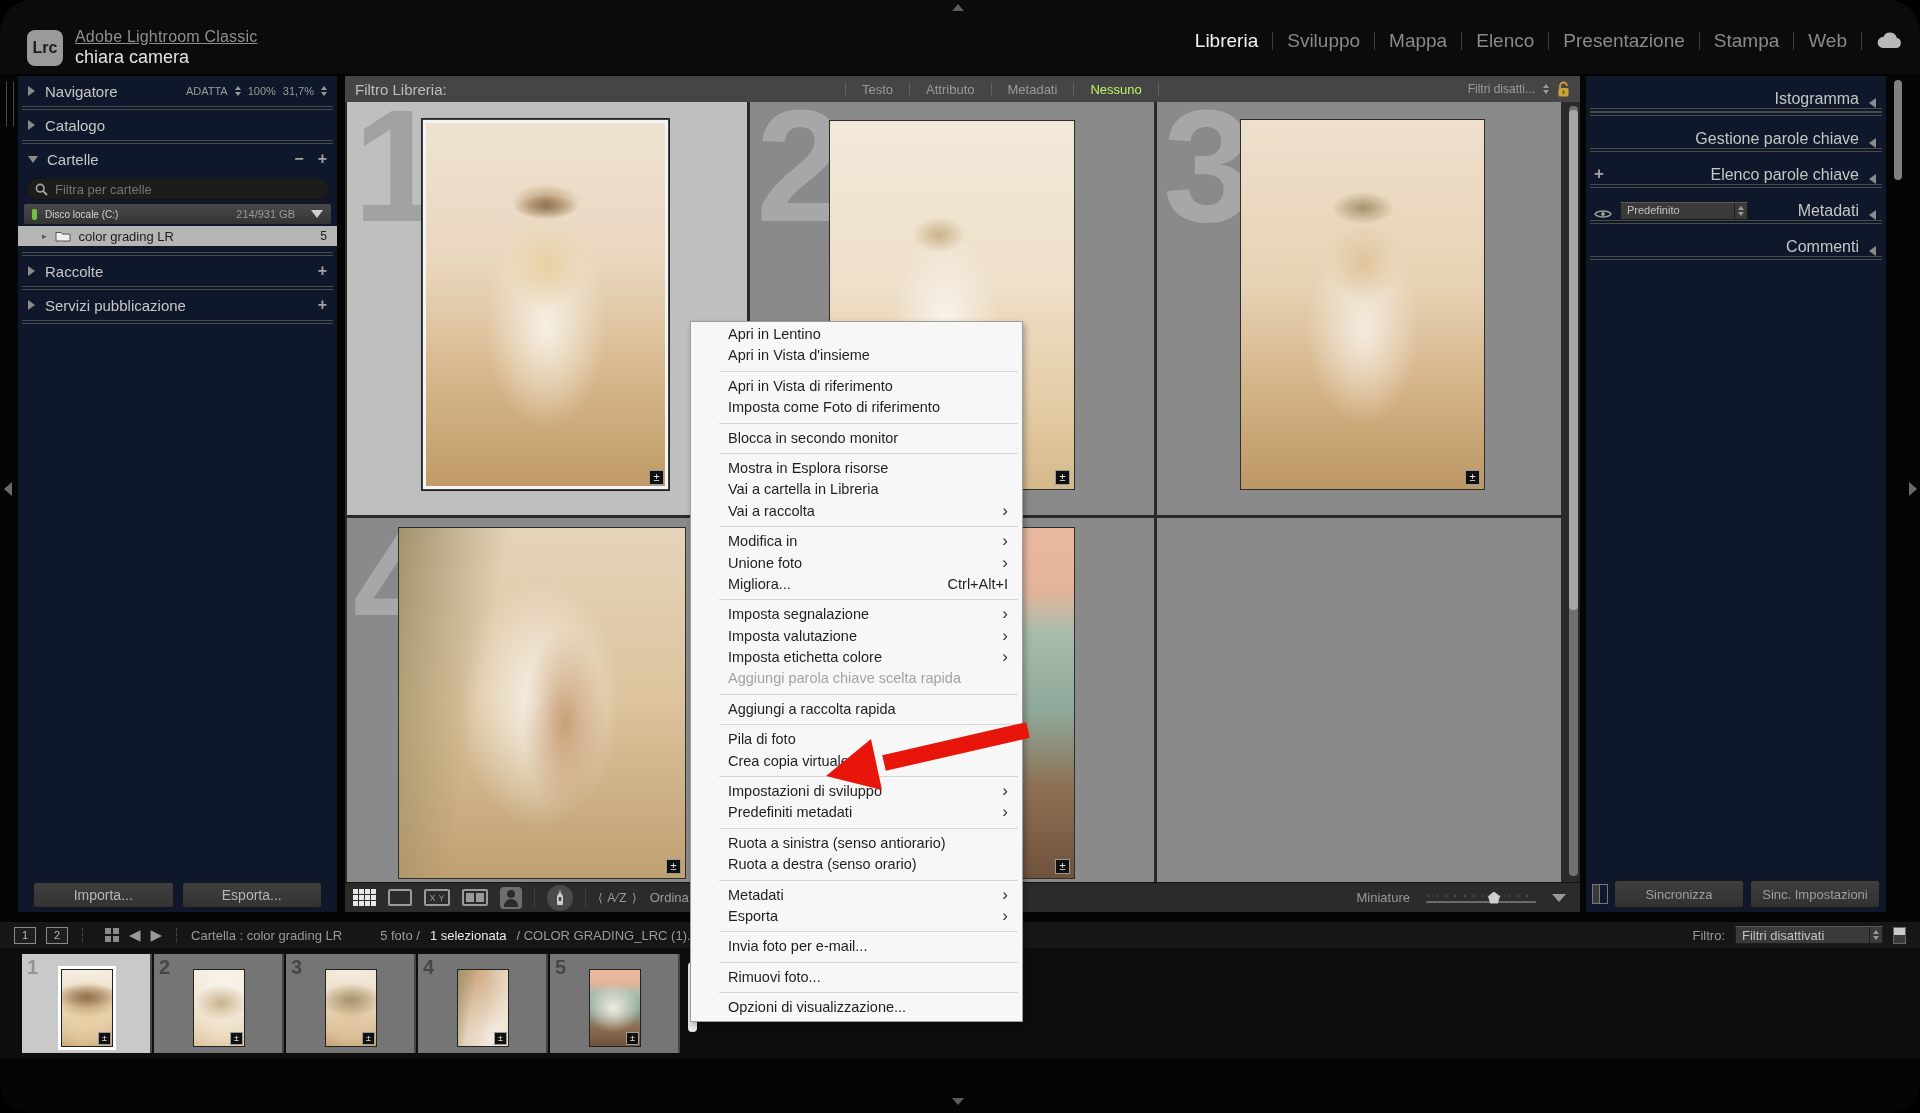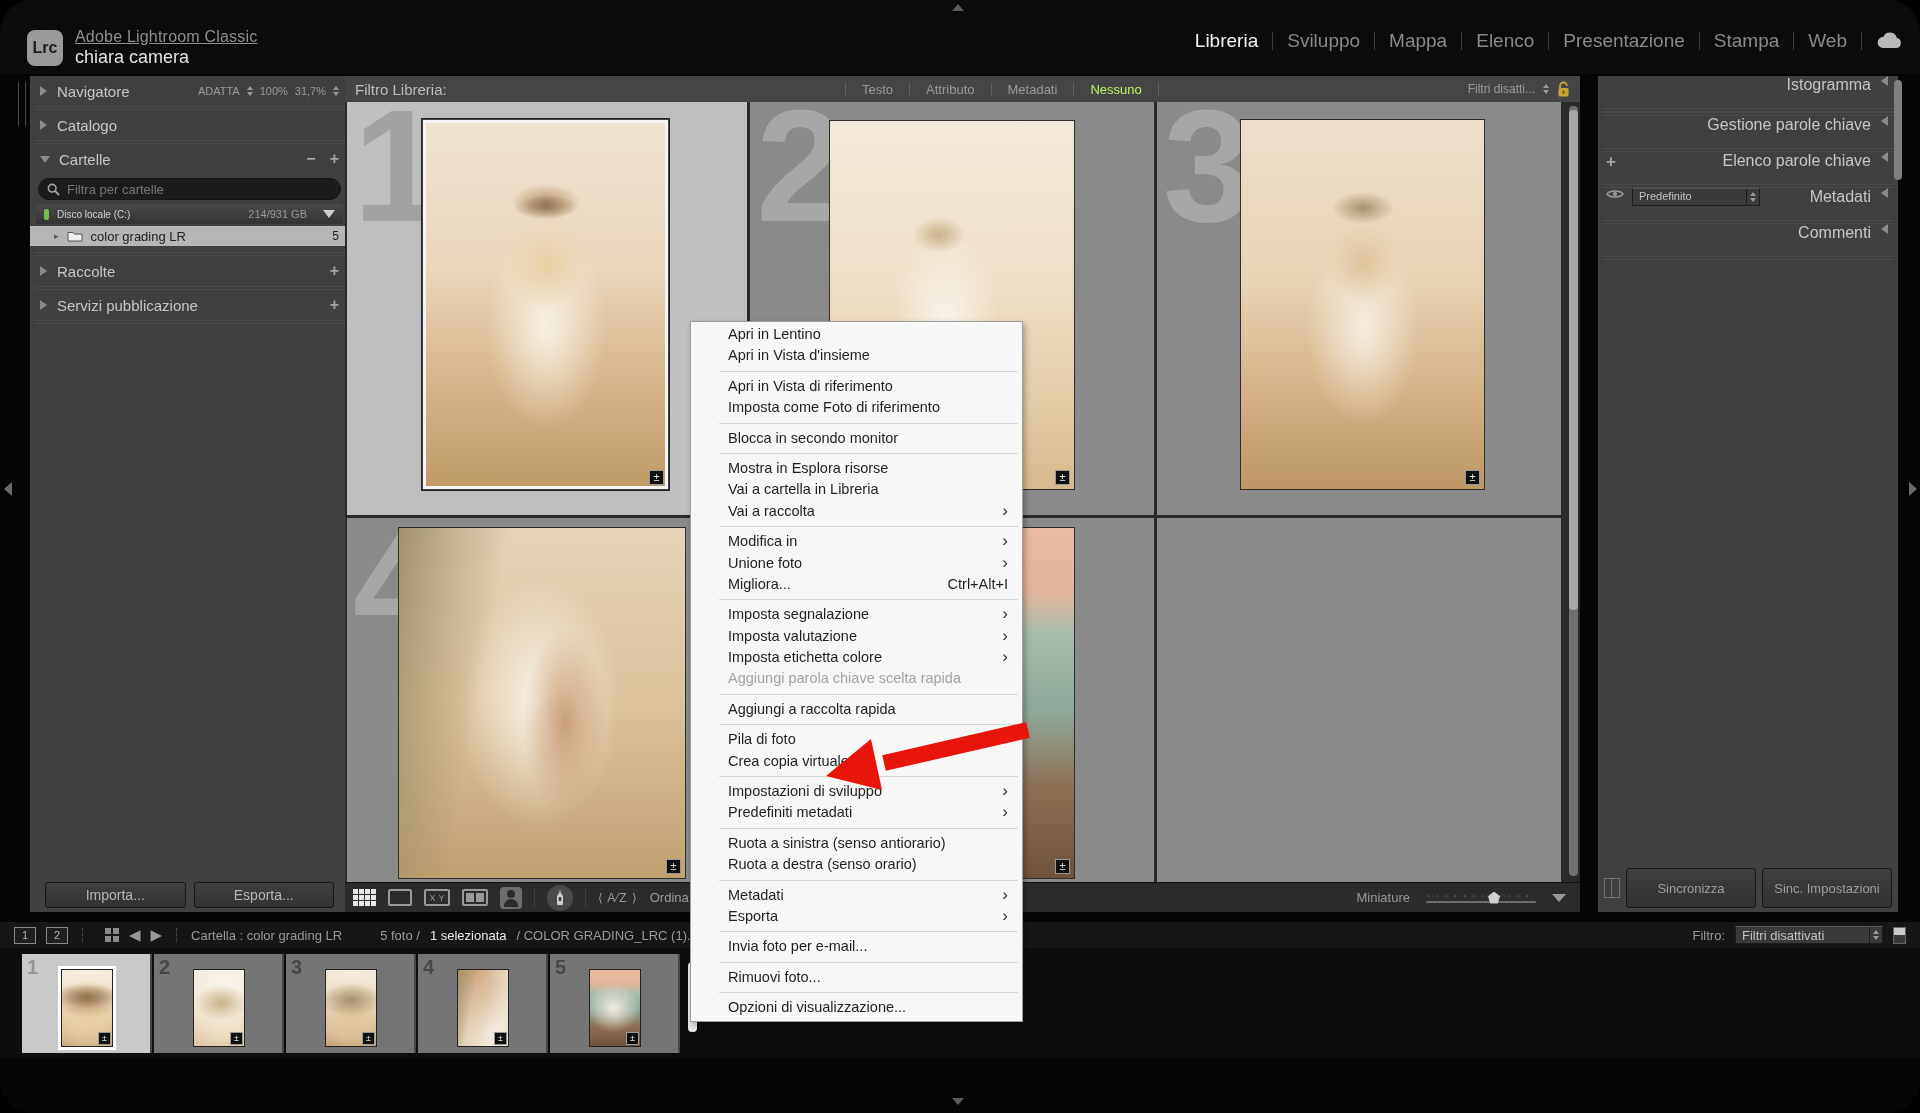--- a/index.html
+++ b/index.html
@@ -16,21 +16,21 @@
     font-weight:bold; font-size:16px; display:flex; align-items:center; justify-content:center; }
   .app-line1 { font-size:16px; color:#8f8f8f; letter-spacing:.2px;text-decoration:underline; }
   .app-line2 { font-size:18px; color:#e3e3e3; margin-top:1px; }
   .modules { position:absolute; right:18px; top:30px; display:flex; align-items:center; }
   .module { font-size:19px; color:#8a8a8a; padding:0 14px; cursor:default; }
   .module.active { color:#f2f2f2; }
   .mod-sep { width:1px; height:18px; background:#3c3c3c; }
   .cloud-wrap { margin-left:14px; }
 
   
-  .panel { position:absolute; background:#404040;margin-left:12px; }
+  .panel { position:absolute; background:#0f172a; }
   .p-div { height:4px; border-top:1px solid #4a4a4a; border-bottom:1px solid #4a4a4a; margin:0 4px; }
   .p-row { display:flex; align-items:center; height:30px; padding:0 10px; color:#c6c6c6; font-size:15px; }
   .tri-r { width:0; height:0; border-top:5px solid transparent; border-bottom:5px solid transparent;
     border-left:7px solid #8a8a8a; margin-right:10px; }
   .tri-d { width:0; height:0; border-left:5px solid transparent; border-right:5px solid transparent;
     border-top:7px solid #8a8a8a; margin-right:9px; }
   .plus { margin-left:auto; color:#a5a5a5; font-size:16px; font-weight:bold; }
   .minus { color:#a5a5a5; font-size:16px; font-weight:bold; margin-left:auto; }
   .spin { display:inline-flex; flex-direction:column; gap:2px; align-items:center; }
   .spin .up { width:0;height:0;border-left:3px solid transparent;border-right:3px solid transparent;border-bottom:4px solid #9a9a9a; }
@@ -129,29 +129,29 @@
   .mini-slider { position:relative; width:110px; height:16px; }
   .mini-track { position:absolute; left:0; right:0; top:11px; height:2px; background:#6a6a6a; border-radius:1px; }
   .mini-ticks { position:absolute; left:2px; right:2px; top:5px; height:2px;
     background:repeating-linear-gradient(90deg,#5c5c5c 0 1px,transparent 1px 9px); }
   .mini-thumb { position:absolute; left:62px; top:2px; width:12px; height:12px; background:#cfcfcf;
     clip-path:polygon(50% 0,100% 40%,82% 100%,18% 100%,0 40%); }
   .tb-chev { width:0;height:0;border-left:7px solid transparent;border-right:7px solid transparent;border-top:8px solid #9a9a9a; }
 
   
   .right-panel { left:1586px; top:76px; width:300px; height:836px; }
-  .rp-row { display:flex; align-items:flex-start; height:32px; padding:0 8px; }
+  .rp-row { display:flex; align-items:flex-end; height:32px; padding:0 8px; }
   .rp-label { margin-left:auto; color:#c6c6c6; font-size:16px; }
   .rp-tri { width:0; height:0; border-top:5px solid transparent; border-bottom:5px solid transparent;
     border-right:7px solid #8a8a8a; margin-left:10px; margin-right:2px; }
   .rp-plus { color:#a5a5a5; font-size:17px; font-weight:bold; }
   .rp-footer { position:absolute; left:0; bottom:4px; width:100%; display:flex; gap:6px; padding:0 6px; align-items:center; }
   .sync-toggle { width:16px; height:20px; border:1px solid #777; display:flex; }
   .sync-toggle i { width:7px; background:#3a3a3a; border-right:1px solid #777; }
-  .rp-btn { flex:1; height:40px; background:linear-gradient(180deg,#3e3e3e,#313131); border:1px solid #161616;
+  .rp-btn { flex:1; height:28px; background:linear-gradient(180deg,#3e3e3e,#313131); border:1px solid #161616;
     border-radius:3px; color:#9e9e9e; font-size:13px; font-family:"Liberation Sans",sans-serif; white-space:nowrap; }
   .rp-scroll { position:absolute; left:1894px; top:80px; width:8px; height:100px; background:#808080; border-radius:4px; }
 
   .side-collapse { position:absolute; width:0; height:0; }
   .left-collapse { left:4px; top:482px; border-top:7px solid transparent; border-bottom:7px solid transparent; border-right:8px solid #6a6a6a; }
   .right-collapse { right:3px; top:482px; border-top:7px solid transparent; border-bottom:7px solid transparent; border-left:8px solid #6a6a6a; }
   .bottom-collapse { position:absolute; left:952px; top:1098px; width:0; height:0;
     border-left:6px solid transparent; border-right:6px solid transparent; border-top:7px solid #5c5c5c; }
 
   

